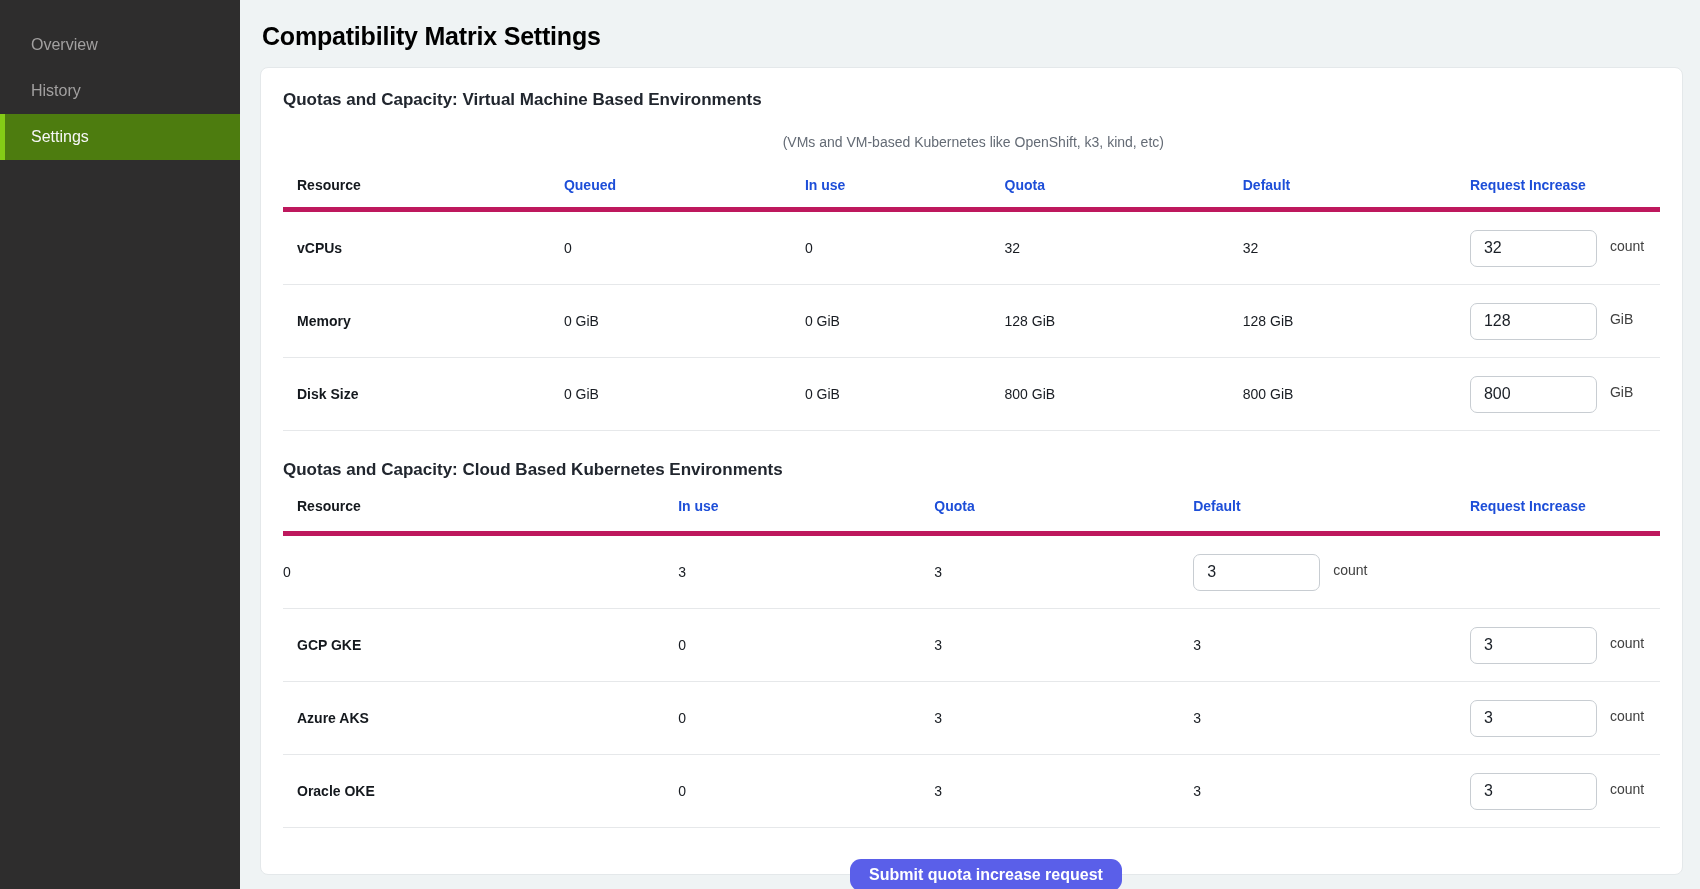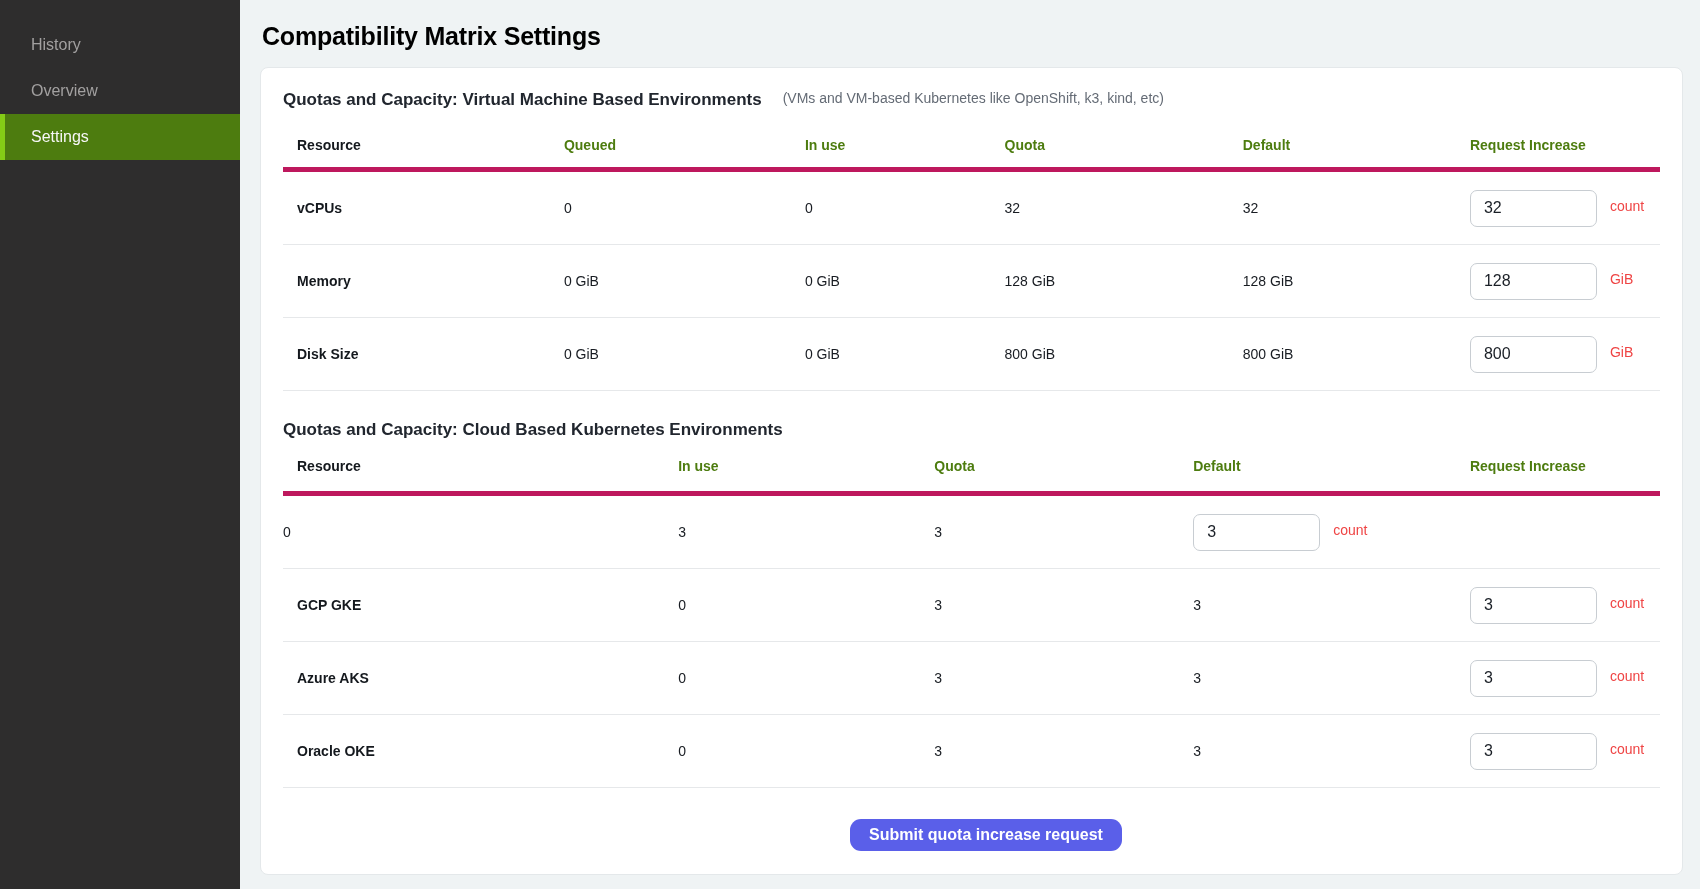--- a/index.html
+++ b/index.html
@@ -47,48 +47,48 @@
   .card {
     background: #ffffff;
     border: 1px solid #e4e8ea;
     border-radius: 8px;
     padding: 22px 22px 20px 22px;
     height: 808px;
   }
 
   .section-title-row { display: flex; align-items: flex-start; gap: 21px; }
   .section-title { font-size: 17px; font-weight: 700; color: #21262e; }
-  .section-subtitle { font-size: 14px; color: #646b75; }
+  .section-subtitle { font-size: 14px; color: #646b75; margin-top: 44px; }
 
   .grid-head, .grid-row { display: grid; align-items: center; }
   .grid-vm    { grid-template-columns: 20.4% 17.5% 14.5% 17.3% 16.5% auto; }
   .grid-cloud { grid-template-columns: 28.7% 18.6% 18.8% 20.1% auto; }
 
   .grid-head { padding: 27px 0 14px 0; border-bottom: 5px solid #be185d; }
   .grid-head.cloud-head { padding: 18px 0 17px 0; }
-  .col-header { font-size: 14px; font-weight: 700; color: #4d7c0f; }
+  .col-header { font-size: 14px; font-weight: 700; color: #1d4ed8; }
 
   .grid-row { height: 73px; border-bottom: 1px solid #e6e8ea; }
   .cell { font-size: 14px; color: #181c22; }
   .cell-resource { font-weight: 600; color: #14181d; padding-left: 14px; }
 
   .req-cell { display: flex; align-items: center; gap: 13px; }
   .req-input {
     width: 127px;
     height: 37px;
     border: 1px solid #c8cdd2;
     border-radius: 7px;
     font-family: "Liberation Sans", "DejaVu Sans", sans-serif;
     font-size: 16px;
     color: #1a1f26;
     padding: 0 13px;
     background: #ffffff;
     outline: none;
   }
-  .unit-label { font-size: 14px; color: #ef4444; transform: translateY(-2px); }
+  .unit-label { font-size: 14px; color: #404040; transform: translateY(-2px); }
 
   .cloud-title { margin-top: 29px; }
 
   .submit-row { display: flex; justify-content: center; padding: 31px 0 0 0; }
   .submit-btn {
     background: #5a5fe9;
     color: #ffffff;
     font-family: "Liberation Sans", "DejaVu Sans", sans-serif;
     font-size: 16px;
     font-weight: 700;
@@ -97,22 +97,22 @@
     height: 32px;
     padding: 0 19px;
     cursor: pointer;
     margin-left: 29px;
   }
 </style>
 </head>
 <body>
 
 <aside class="sidebar">
+  <div class="nav-item">Overview</div>
   <div class="nav-item">History</div>
-  <div class="nav-item">Overview</div>
   <div class="nav-item active">Settings</div>
 </aside>
 
 <main class="main">
   <h1 class="page-title">Compatibility Matrix Settings</h1>
 
   <div class="card">
 
     <div class="section-title-row">
       <span class="section-title">Quotas and Capacity: Virtual Machine Based Environments</span>

